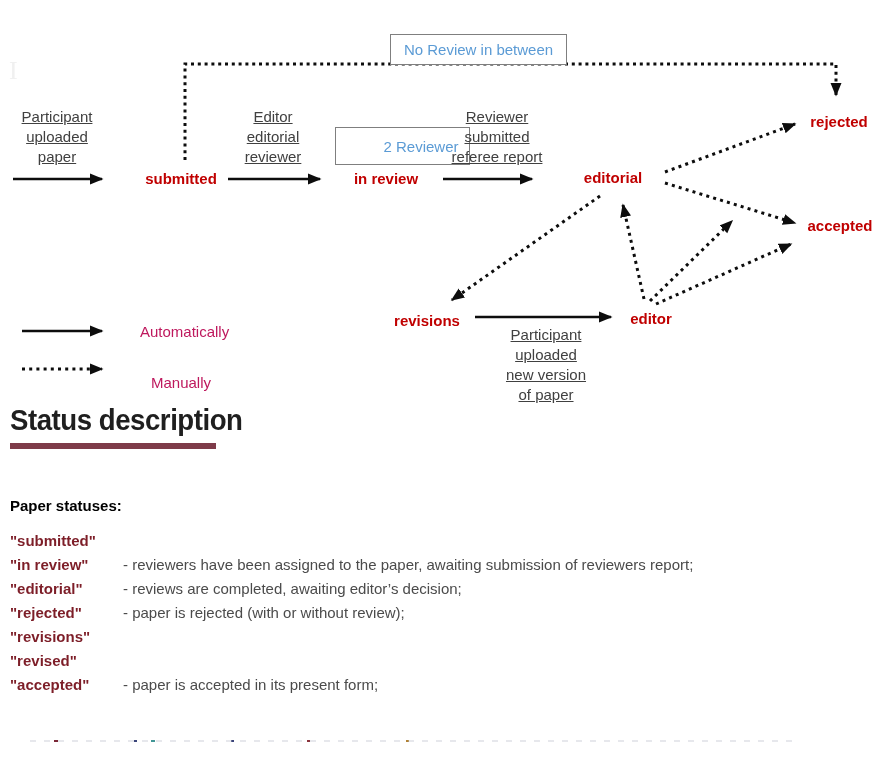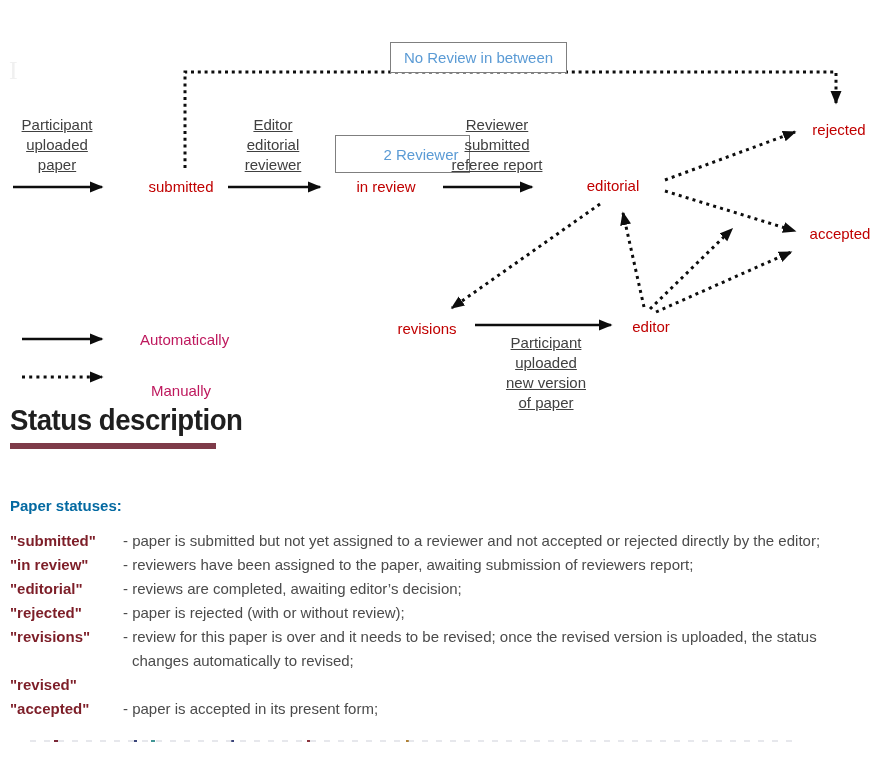--- a/index.html
+++ b/index.html
@@ -5,47 +5,47 @@
   html,body{margin:0;padding:0;}
   body{
     width:884px;height:769px;position:relative;background:#ffffff;
     font-family:"Liberation Sans","DejaVu Sans",sans-serif;
     color:var(--diagram-text,#404040);
     overflow:hidden;
   }
   .abs{position:absolute;}
   .center-block{transform:translateX(-50%);text-align:center;white-space:nowrap;}
   .diagram-label{font-size:15px;line-height:20px;color:var(--diagram-text,#404040);text-decoration:underline;}
-  .status-label{font-size:15px;font-weight:normal;color:var(--status-red,#c00000);}
+  .status-label{font-size:15px;font-weight:bold;color:var(--status-red,#c00000);}
   .callout-box{
     border:1.5px solid #7f7f7f;display:flex;align-items:center;justify-content:center;
     color:var(--callout-blue,#5b9bd5);font-size:15px;background:#fff;
   }
   .legend-label{font-size:15px;color:#be185d;}
   .section-heading{
     font-size:30px;font-weight:bold;color:#1f1f1f;letter-spacing:-0.5px;
     transform:scaleX(0.92);transform-origin:left;white-space:nowrap;
   }
   .heading-bar{background:var(--heading-bar,#7e3b49);width:206px;height:6px;}
-  .statuses-label{font-size:15px;font-weight:bold;color:#0369a1;}
+  .statuses-label{font-size:15px;font-weight:bold;color:#000000;}
   .def-list{width:858px;font-size:15px;line-height:24px;}
   .def-row{display:flex;align-items:flex-start;}
   .def-term{
     flex:0 0 113px;font-weight:bold;color:var(--term-maroon,#7d1e28);white-space:nowrap;
   }
   .def-desc{flex:1;color:var(--body-gray,#4b4b4b);padding-left:9px;text-indent:-9px;}
   .ghost-cursor{color:#f0f0f0;font-family:"Liberation Serif",serif;font-size:26px;line-height:26px;}
   .sliver{position:absolute;top:740px;height:2px;opacity:0.9;}
 </style>
 </head>
 <body style="--status-red: #c00000; --callout-blue: #5b9bd5; --term-maroon: #7d1e28; --heading-bar: #7e3b49; --body-gray: #4b4b4b; --diagram-text: #404040;">
 
 <div class="abs ghost-cursor" style="left:9px;top:58px;">I</div>
 
-<div class="abs" style="left:0;top:11px;width:872px;height:400px;">
+<div class="abs" style="left:0;top:3px;width:872px;height:400px;">
 
   <svg class="abs" style="left:0;top:0;" width="884" height="400" viewBox="0 0 884 400">
     <defs>
       <marker id="ah" markerUnits="userSpaceOnUse" markerWidth="15" markerHeight="13" refX="12" refY="6" orient="auto">
         <path d="M0,0.5 L13.5,6 L0,11.5 Z" fill="#0d0d0d"></path>
       </marker>
     </defs>
     <g stroke="#0d0d0d" fill="none">
 
       <line x1="13" y1="176" x2="102" y2="176" stroke-width="2.6" marker-end="url(#ah)"></line>
@@ -108,37 +108,35 @@
 </div>
 
 <div class="abs section-heading" style="left:10px;top:403px;">Status description</div>
 <div class="abs heading-bar" style="left:10px;top:443px;"></div>
 
 <div class="abs statuses-label" style="left:10px;top:497px;">Paper statuses:</div>
 
 <div class="abs def-list" style="left:10px;top:529px;">
   <div class="def-row">
     <div class="def-term">"submitted"</div>
-    <div class="def-desc">- paper is submitted but not yet assigned to a reviewer and not accepted or rejected directly by the editor;</div>
   </div>
   <div class="def-row">
     <div class="def-term">"in review"</div>
     <div class="def-desc">- reviewers have been assigned to the paper, awaiting submission of reviewers report;</div>
   </div>
   <div class="def-row">
     <div class="def-term">"editorial"</div>
     <div class="def-desc">- reviews are completed, awaiting editor’s decision;</div>
   </div>
   <div class="def-row">
     <div class="def-term">"rejected"</div>
     <div class="def-desc">- paper is rejected (with or without review);</div>
   </div>
   <div class="def-row">
     <div class="def-term">"revisions"</div>
-    <div class="def-desc">- review for this paper is over and it needs to be revised; once the revised version is uploaded, the status changes automatically to revised;</div>
   </div>
   <div class="def-row">
     <div class="def-term">"revised"</div>
   </div>
   <div class="def-row">
     <div class="def-term">"accepted"</div>
     <div class="def-desc">- paper is accepted in its present form;</div>
   </div>
 </div>
 

